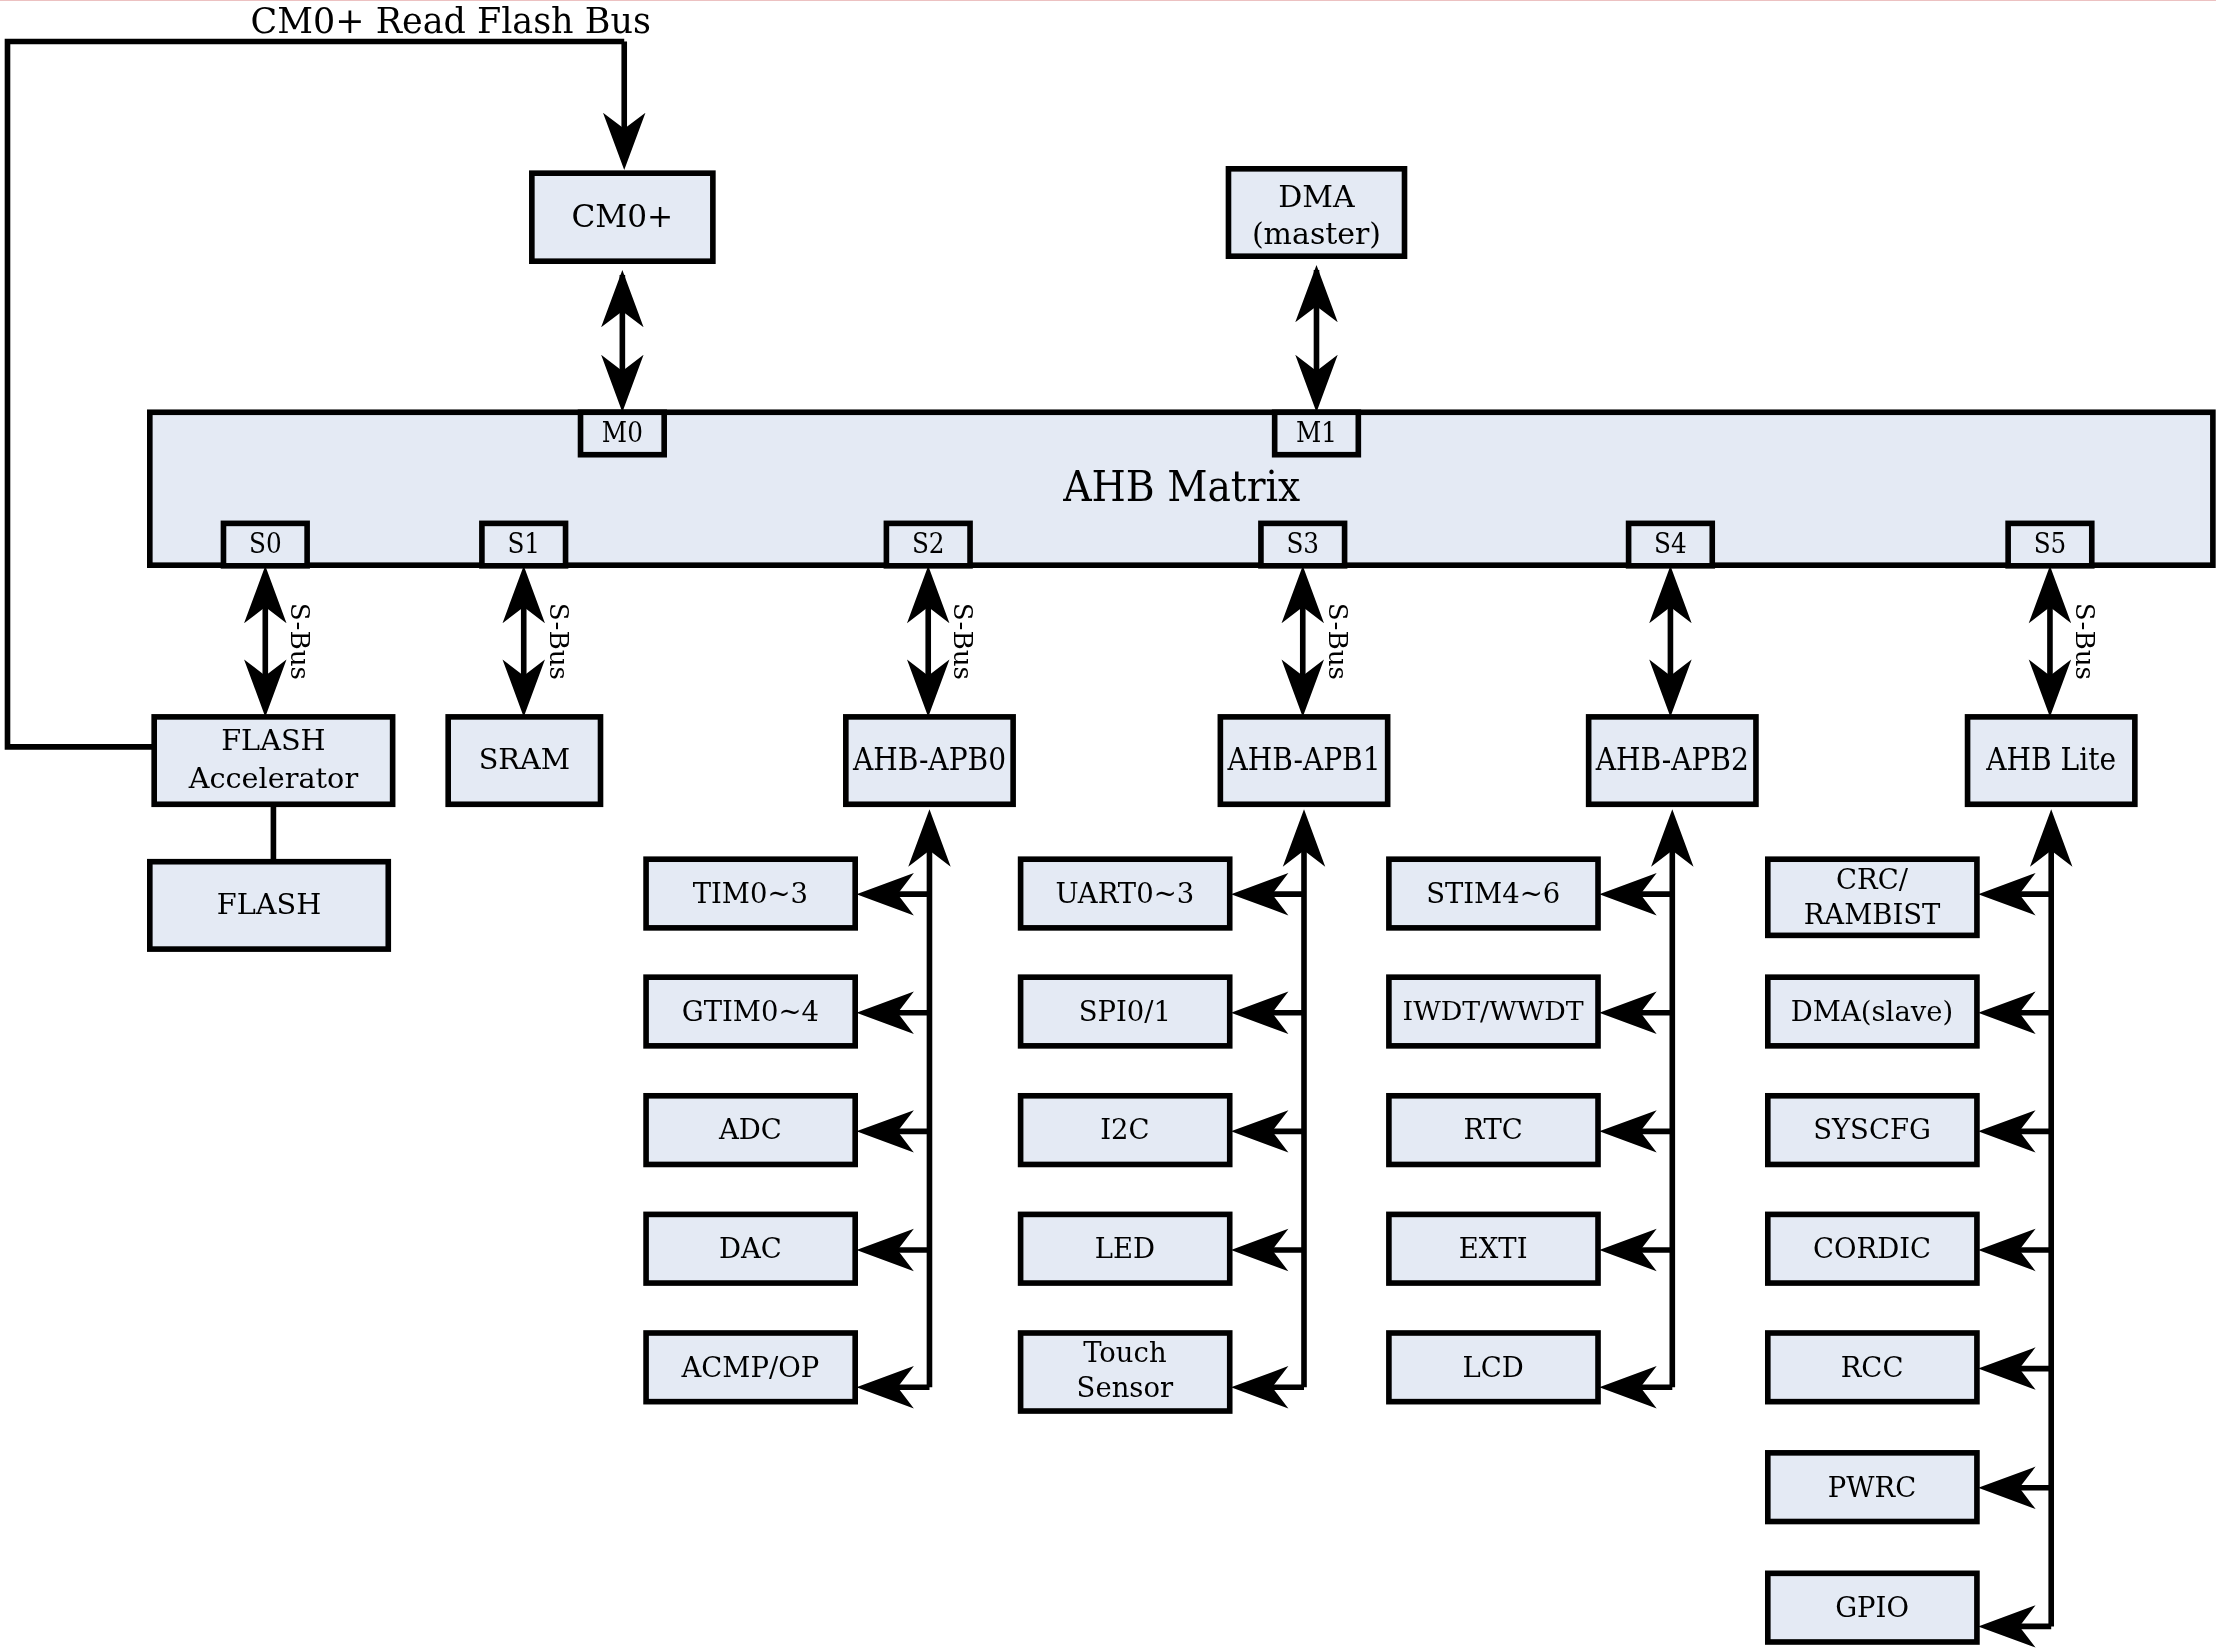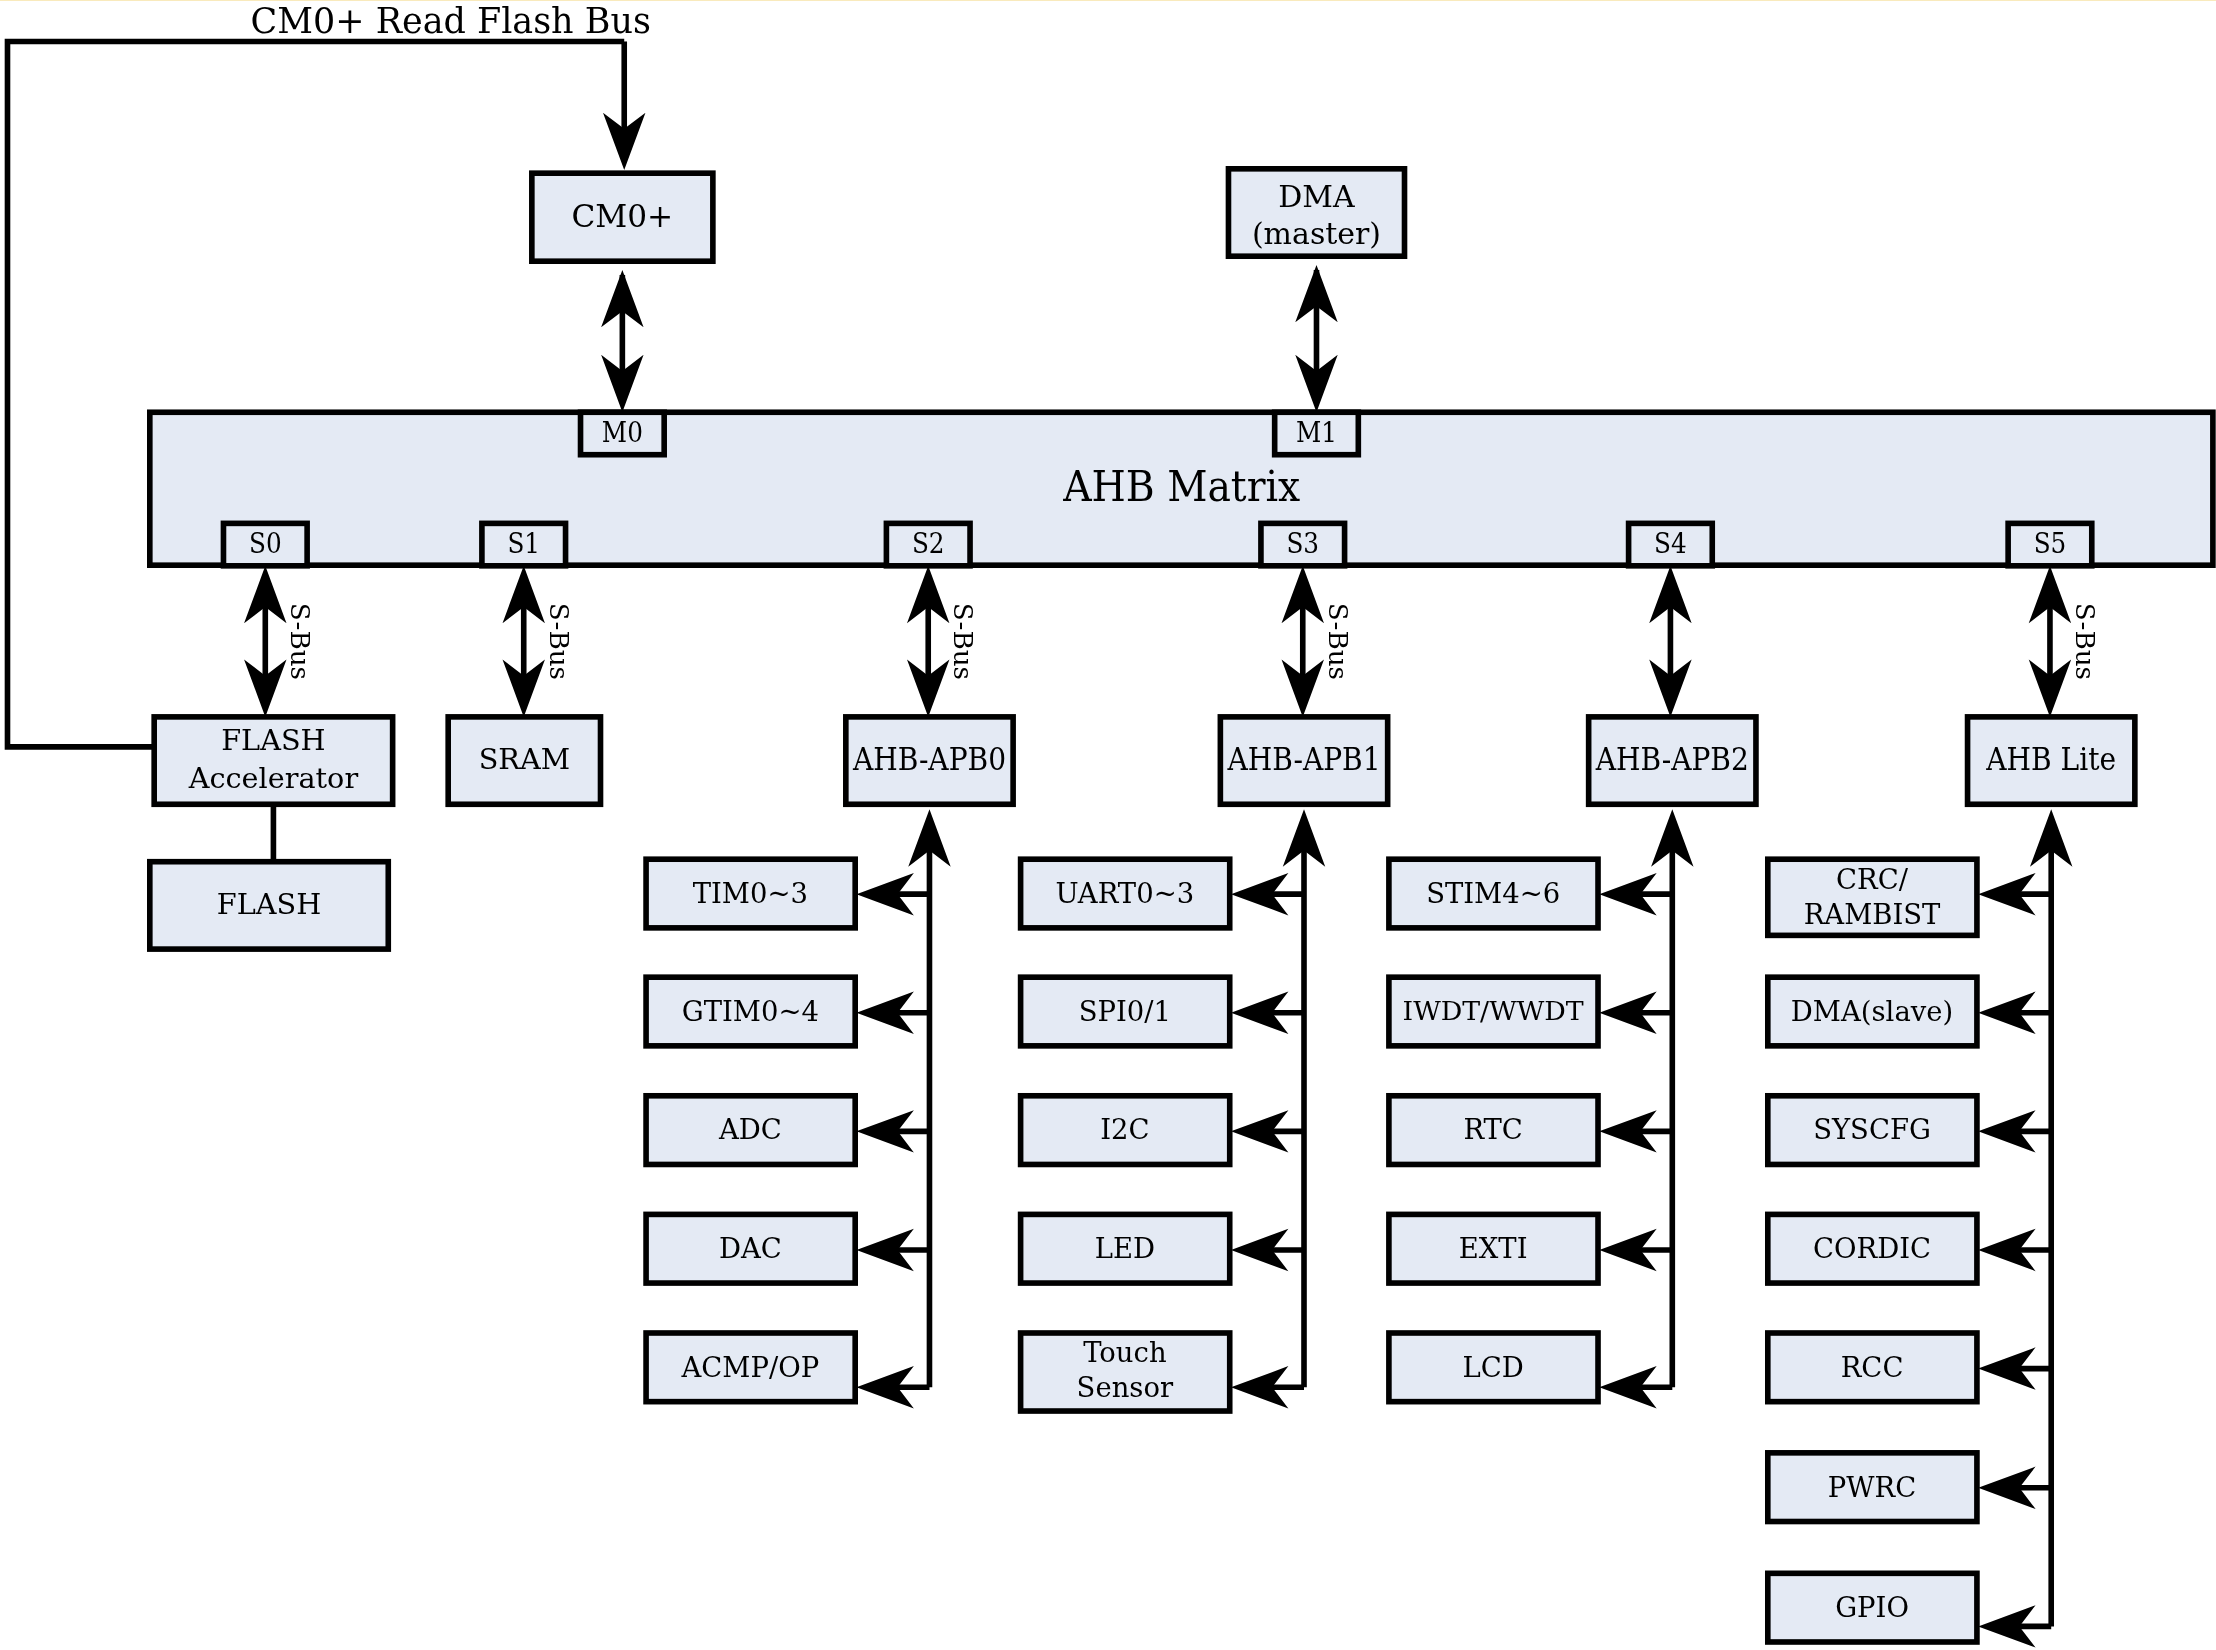--- a/index.html
+++ b/index.html
@@ -1,19 +1,19 @@
 <!DOCTYPE html>
 <html style="font-size:10px"><head>
 <meta charset="utf-8">
 <title>SoC Bus Architecture Block Diagram</title>
 <style>
   html,body{margin:0;padding:0;background:#ffffff;}
   body{width:2216px;height:1651px;overflow:hidden;
        font-family:"DejaVu Serif","Liberation Serif",serif;}
-  #stage{position:relative;width:2216px;height:1175px;background:#eab308;}
+  #stage{position:relative;width:2216px;height:1175px;background:#b91c1c;}
   svg{display:block;}
   .blk{fill:#e4eaf4;stroke:#000000;stroke-width:9;}
   .port{fill:#e4eaf4;stroke:#000000;stroke-width:9;}
   .ln{stroke:#000000;stroke-width:9;fill:none;stroke-linecap:butt;}
   .arw{fill:#000000;stroke:none;}
   .t{fill:#000000;font-family:"DejaVu Serif","Liberation Serif",serif;
      text-anchor:middle;dominant-baseline:middle;white-space:pre;}
   .cond{font-stretch:condensed;font-family:"DejaVu Serif Condensed","DejaVu Serif","Liberation Serif",serif;}
 </style>
 </head>

